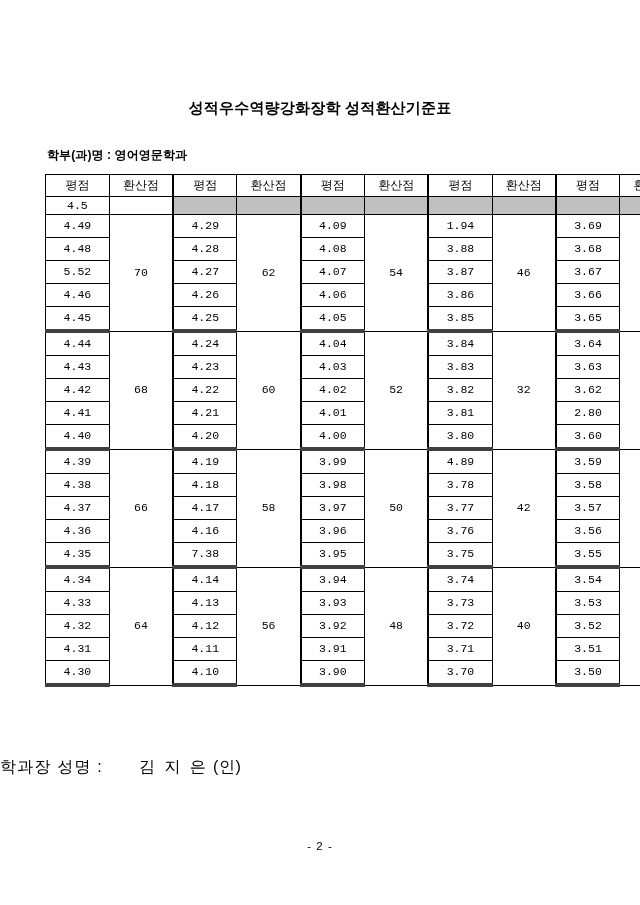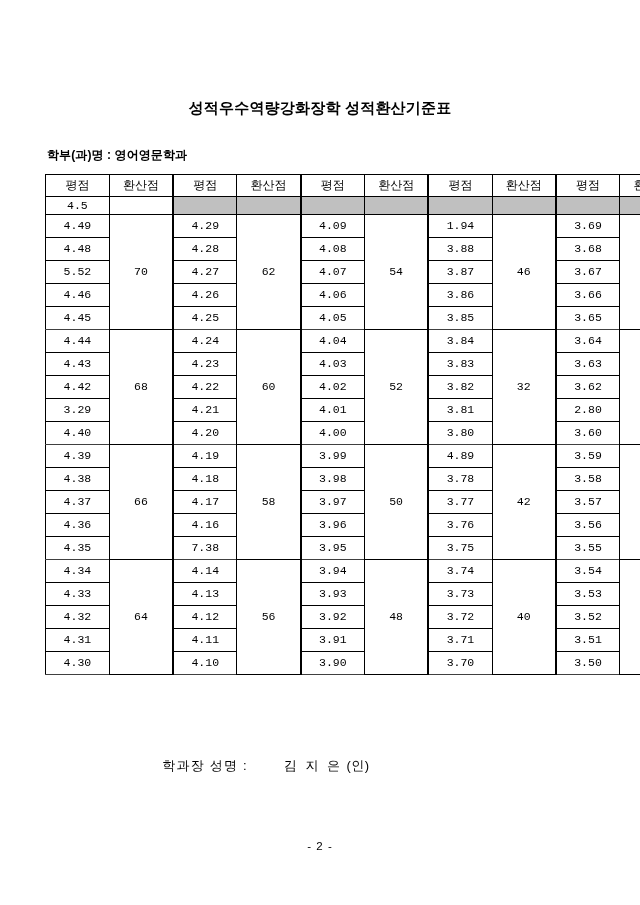--- a/index.html
+++ b/index.html
@@ -80,34 +80,33 @@
   .grade-table tr.shade-row th,
   .grade-table tr.shade-row td {
     height: 17px;
   }
 
   td.shaded {
     background: #c0c0c0;
   }
 
   tr.block-end td {
-    border-bottom: 1px solid #404040;
+    border-bottom: 4px solid #404040;
   }
 
   .score-cell {
     font-size: 11.5px;
   }
 
   .sign-line {
     position: absolute;
     left: 0;
     top: 757px;
     width: 532px;
-    text-align: center;
-    font-size: 13px;
+    font-size: 16px;
     letter-spacing: 0.3px;
   }
   .sign-line .sign-label {
     letter-spacing: 1.2px;
   }
   .sign-line .sign-gap {
     display: inline-block;
     width: 36px;
   }
   .sign-line .sign-name {
@@ -224,21 +223,21 @@
           <td class="score-cell pair-start">3.63</td>
         </tr>
         <tr>
           <td class="score-cell">4.42</td>
           <td class="score-cell pair-start">4.22</td>
           <td class="score-cell pair-start">4.02</td>
           <td class="score-cell pair-start">3.82</td>
           <td class="score-cell pair-start">3.62</td>
         </tr>
         <tr>
-          <td class="score-cell">3.29</td>
+          <td class="score-cell">4.41</td>
           <td class="score-cell pair-start">4.21</td>
           <td class="score-cell pair-start">4.01</td>
           <td class="score-cell pair-start">3.81</td>
           <td class="score-cell pair-start">2.80</td>
         </tr>
         <tr class="block-end">
           <td class="score-cell">4.40</td>
           <td class="score-cell pair-start">4.20</td>
           <td class="score-cell pair-start">4.00</td>
           <td class="score-cell pair-start">3.80</td>

